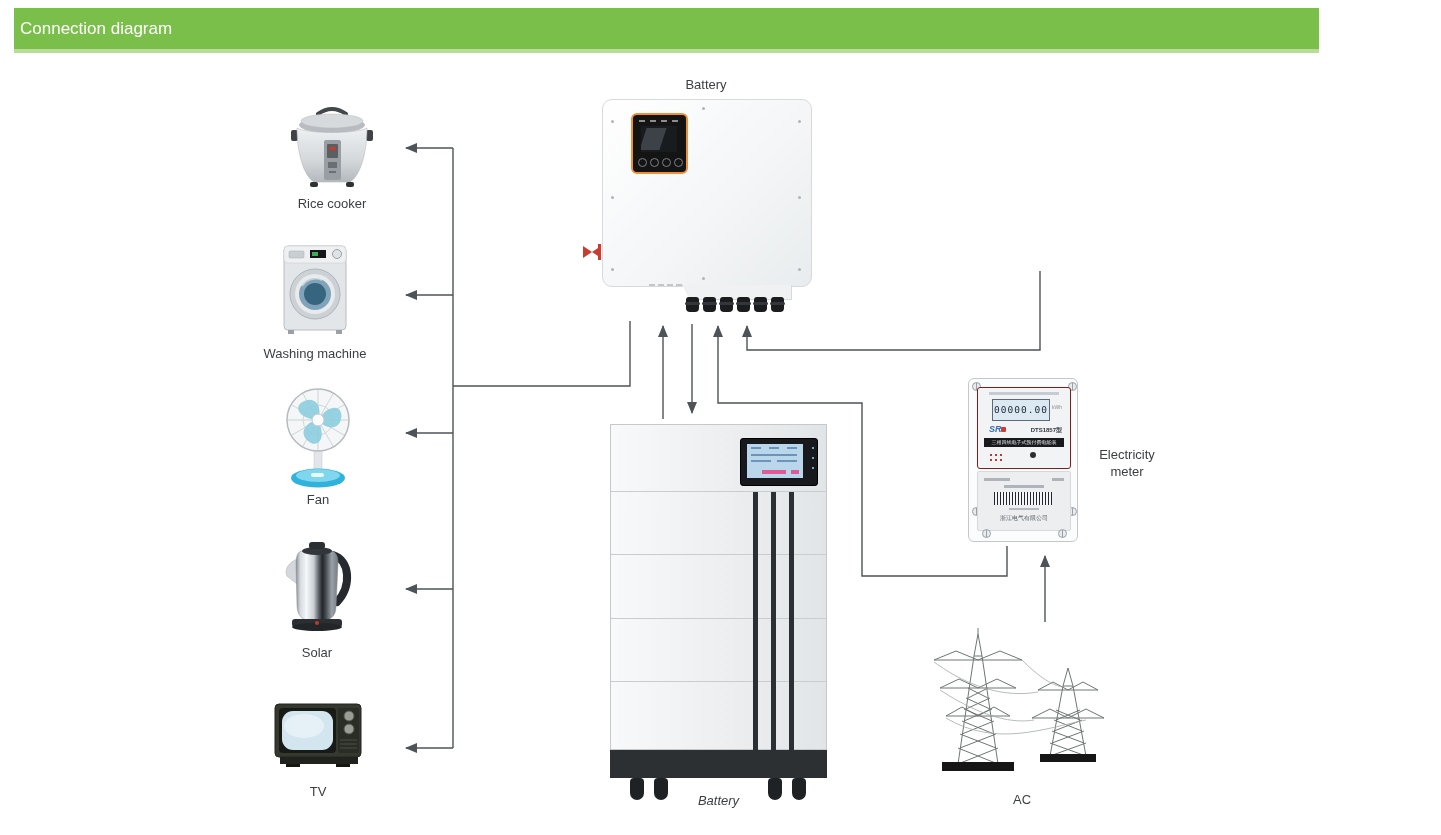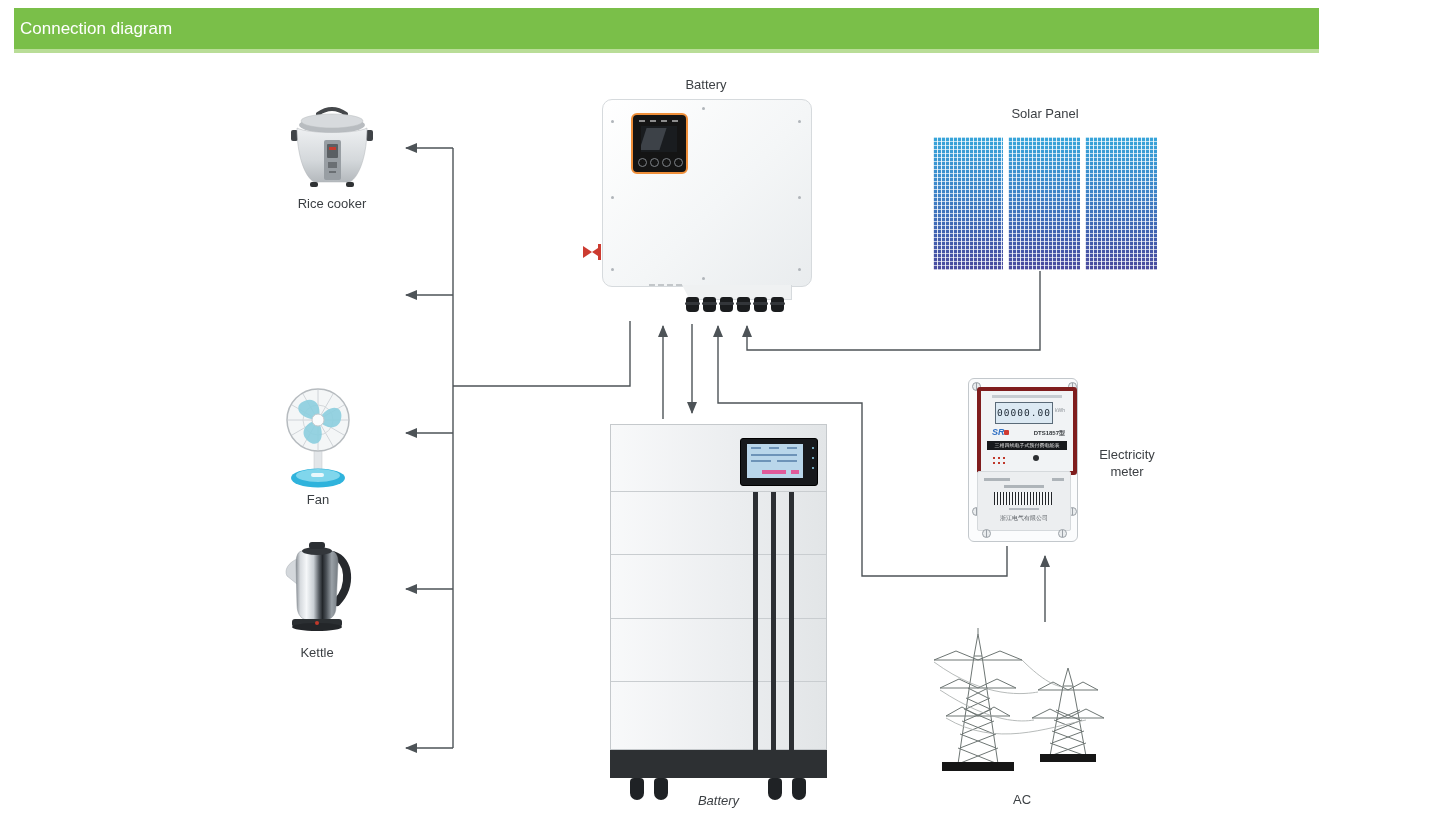--- a/index.html
+++ b/index.html
@@ -51,21 +51,21 @@
   .bat-lcd{position:absolute;left:6px;top:5px;width:56px;height:34px;background:#b9d6ea;}
   .bat-lcd b{position:absolute;height:2px;background:#6d93b8;}
   .bat-lcd u{position:absolute;height:4px;background:#e05a9a;}
   .bat-led{position:absolute;right:3px;width:2px;height:2px;background:#8fd4f0;border-radius:50%;}
   .bat-base{position:absolute;left:0;top:326px;width:217px;height:28px;background:#2d3033;}
   .wheel{position:absolute;top:354px;width:14px;height:22px;background:#1f2225;
          border-radius:4px 4px 7px 7px;}
   
   .meter-body{position:absolute;inset:0;background:#fbfcfd;border:1px solid #c3c8cc;border-radius:6px;}
   .m-glass{position:absolute;left:8px;top:8px;width:92px;height:80px;background:#f1f3f5;
-           border:4px solid #7f1d1d;border-radius:3px;}
+           border:1px solid #7f1d1d;border-radius:3px;}
   .m-strip{position:absolute;left:11px;top:4px;width:70px;height:3px;background:#c6ccd1;}
   .m-lcd{position:absolute;left:14px;top:11px;width:56px;height:20px;background:#dce9f3;
          border:1px solid #5a6a78;font-family:"DejaVu Sans Mono",monospace;font-size:9.5px;
          letter-spacing:1px;color:#1e2a36;text-align:center;line-height:20px;}
   .m-unit{position:absolute;left:74px;top:16px;font-size:5px;color:#8a9096;}
   .m-brand{position:absolute;left:11px;top:36px;font-size:9px;font-weight:bold;font-style:italic;color:#2f6fc3;}
   .m-brand-dot{position:absolute;left:23px;top:39px;width:5px;height:5px;background:#d03a31;border-radius:1px;}
   .m-model{position:absolute;right:8px;top:38px;font-size:6px;font-weight:bold;color:#34383c;}
   .m-bar{position:absolute;left:6px;top:50px;width:80px;height:9px;background:#17191c;color:#e8e8e8;
          font-size:5px;text-align:center;line-height:9px;overflow:hidden;white-space:nowrap;}
@@ -142,26 +142,20 @@
     </svg>
     <div class="inv-tray"></div>
     <div class="inv-conn" style="left:106px;"></div>
     <div class="inv-conn" style="left:123px;"></div>
     <div class="inv-conn" style="left:140px;"></div>
     <div class="inv-conn" style="left:157px;"></div>
     <div class="inv-conn" style="left:174px;"></div>
     <div class="inv-conn" style="left:191px;"></div>
   </div>
 
-  <div class="comp" style="left:933px;top:106px;width:224px;height:164px;">
-    <div class="lbl" style="top:0;">Solar Panel</div>
-    <div class="panel" style="left:0;width:70px;"></div>
-    <div class="panel" style="left:75px;width:72px;"></div>
-    <div class="panel" style="left:152px;width:72px;"></div>
-  </div>
 
   <div class="comp" style="left:610px;top:424px;width:217px;height:392px;font-style:italic;">
     <div class="bat-body">
       <div class="bat-div" style="top:66px;"></div>
         <div class="bat-div" style="top:129px;"></div>
       <div class="bat-div" style="top:193px;"></div>
         <div class="bat-div" style="top:256px;"></div>
       <div class="bat-stripe" style="left:142px;"></div>
       <div class="bat-stripe" style="left:160px;"></div>
       <div class="bat-stripe" style="left:178px;"></div>
@@ -273,20 +267,38 @@
       <rect x="39" y="40" width="11" height="14" rx="1" fill="#5a5f63"></rect>
       <rect x="41" y="43" width="7" height="3" fill="#c43c2e"></rect>
       <rect x="40" y="58" width="9" height="6" fill="#6a6f73"></rect>
       <rect x="41" y="67" width="7" height="2" fill="#6a6f73"></rect>
       <rect x="22" y="78" width="8" height="5" rx="2" fill="#2f3234"></rect>
       <rect x="58" y="78" width="8" height="5" rx="2" fill="#2f3234"></rect>
     </svg>
     <div class="lbl" style="top:92px;">Rice cooker</div>
   </div>
 
+  <div class="comp" style="left:252px;top:242px;width:126px;height:122px;">
+    <svg class="abs" style="left:30px;top:0;" width="66" height="92" viewBox="0 0 66 92">
+      <rect x="2" y="4" width="62" height="84" rx="4" fill="#e3e6e9" stroke="#b9bec2"></rect>
+      <rect x="2" y="4" width="62" height="17" rx="4" fill="#eef0f2" stroke="#c6cbcf" stroke-width="0.5"></rect>
+      <rect x="7" y="9" width="15" height="7" rx="1" fill="#c9ced2" stroke="#a8adb2" stroke-width="0.5"></rect>
+      <rect x="28" y="8" width="16" height="8" fill="#14171a"></rect>
+      <rect x="30" y="10" width="6" height="4" fill="#3fae52"></rect>
+      <circle cx="55" cy="12" r="4.5" fill="#dfe3e6" stroke="#9aa0a5"></circle>
+      <circle cx="33" cy="52" r="25" fill="#ccd1d5" stroke="#b0b5ba"></circle>
+      <circle cx="33" cy="52" r="20" fill="#e8eaec"></circle>
+      <circle cx="33" cy="52" r="16" fill="#7fa3b8"></circle>
+      <circle cx="33" cy="52" r="11" fill="#37657f"></circle>
+      <path d="M20,44 A16,16 0 0,1 40,38" stroke="#ffffff" stroke-width="2" fill="none" opacity="0.5"></path>
+      <rect x="6" y="88" width="6" height="4" fill="#9aa0a5"></rect>
+      <rect x="54" y="88" width="6" height="4" fill="#9aa0a5"></rect>
+    </svg>
+    <div class="lbl" style="top:104px;">Washing machine</div>
+  </div>
 
   <div class="comp" style="left:262px;top:384px;width:112px;height:126px;">
     <svg class="abs" style="left:18px;top:0;" width="76" height="106" viewBox="0 0 76 106">
       <rect x="34" y="64" width="8" height="22" fill="#e3e6e9" stroke="#c2c7cb" stroke-width="0.5"></rect>
       <ellipse cx="38" cy="94" rx="27" ry="9.5" fill="#2fb3dc"></ellipse>
       <ellipse cx="38" cy="91.5" rx="22" ry="6.5" fill="#8edcef" opacity="0.85"></ellipse>
       <rect x="31" y="89" width="13" height="4" rx="2" fill="#e9f8fc"></rect>
       <circle cx="38" cy="36" r="31" fill="#f4f6f7" stroke="#b6bbbf" stroke-width="1.5"></circle>
       <g stroke="#c7ccd0" stroke-width="0.8">
         <line x1="38" y1="36" x2="68" y2="36"></line>
@@ -330,17 +342,37 @@
         </defs>
       <path d="M52,18 C69,23 71,49 56,65" stroke="#26292d" stroke-width="8" fill="none" stroke-linecap="round"></path>
       <path d="M16,22 C7,26 3,33 6,39 L16,47 Z" fill="#d4d8dc" stroke="#a7adb2" stroke-width="0.5"></path>
       <path d="M22,14 L50,14 C55,14 57,20 57,26 L55,70 C55,79 49,84 40,84 L31,84 C21,84 16,78 16,68 L15,28 C15,18 17,14 22,14 Z" fill="url(#kg)" stroke="#8a9096" stroke-width="0.5"></path>
       <ellipse cx="36" cy="14" rx="15" ry="4" fill="#33373b"></ellipse>
       <rect x="28" y="5" width="16" height="7" rx="3" fill="#2b2f33"></rect>
       <rect x="11" y="82" width="50" height="8" rx="3" fill="#2b2f32"></rect>
       <ellipse cx="36" cy="90" rx="25" ry="4" fill="#232629"></ellipse>
       <circle cx="36" cy="86" r="2" fill="#c0392b"></circle>
     </svg>
-    <div class="lbl" style="top:108px;">Kettle</div>
-  </div>
-
+    <div class="lbl" style="top:108px;">Solar</div>
+  </div>
+
+  <div class="comp" style="left:262px;top:702px;width:112px;height:100px;">
+    <svg class="abs" style="left:10px;top:0;" width="92" height="68" viewBox="0 0 92 68">
+      <rect x="3" y="2" width="86" height="53" rx="4" fill="#34382f" stroke="#22251f"></rect>
+      <rect x="7" y="6" width="57" height="45" rx="4" fill="#171a15"></rect>
+      <rect x="10" y="9" width="51" height="39" rx="11" fill="#d3e6f0"></rect>
+      <ellipse cx="32" cy="24" rx="20" ry="12" fill="#eaf4f9" opacity="0.8"></ellipse>
+      <rect x="66" y="6" width="21" height="45" rx="2" fill="#2a2d26"></rect>
+      <circle cx="77" cy="14" r="5" fill="#9a9d94" stroke="#53564d"></circle>
+      <circle cx="77" cy="27" r="5" fill="#9a9d94" stroke="#53564d"></circle>
+      <g stroke="#4a4e44" stroke-width="1">
+          <line x1="68" y1="38" x2="85" y2="38"></line>
+          <line x1="68" y1="42" x2="85" y2="42"></line>
+          <line x1="68" y1="46" x2="85" y2="46"></line>
+        </g>
+      <rect x="8" y="55" width="78" height="7" fill="#20231d"></rect>
+      <rect x="14" y="62" width="14" height="3" fill="#15170f"></rect>
+      <rect x="64" y="62" width="14" height="3" fill="#15170f"></rect>
+    </svg>
+    <div class="lbl" style="top:82px;">TV</div>
+  </div>
 
 </div>
 
 </body></html>

